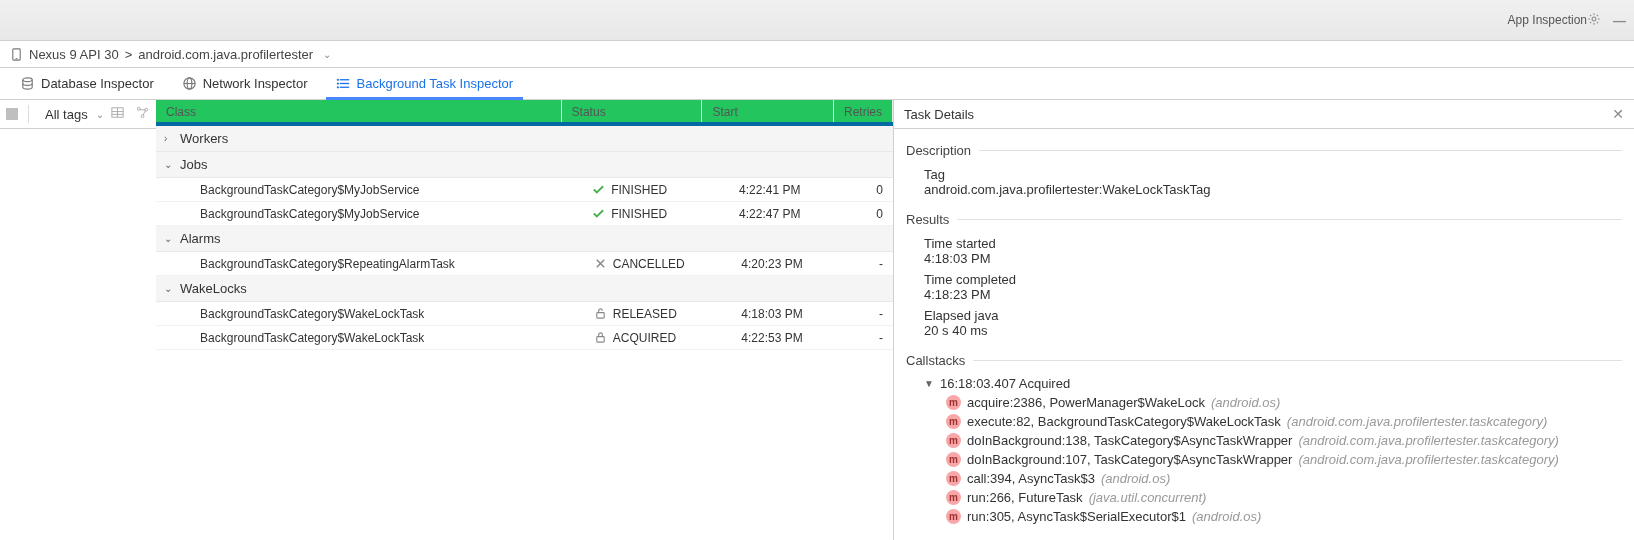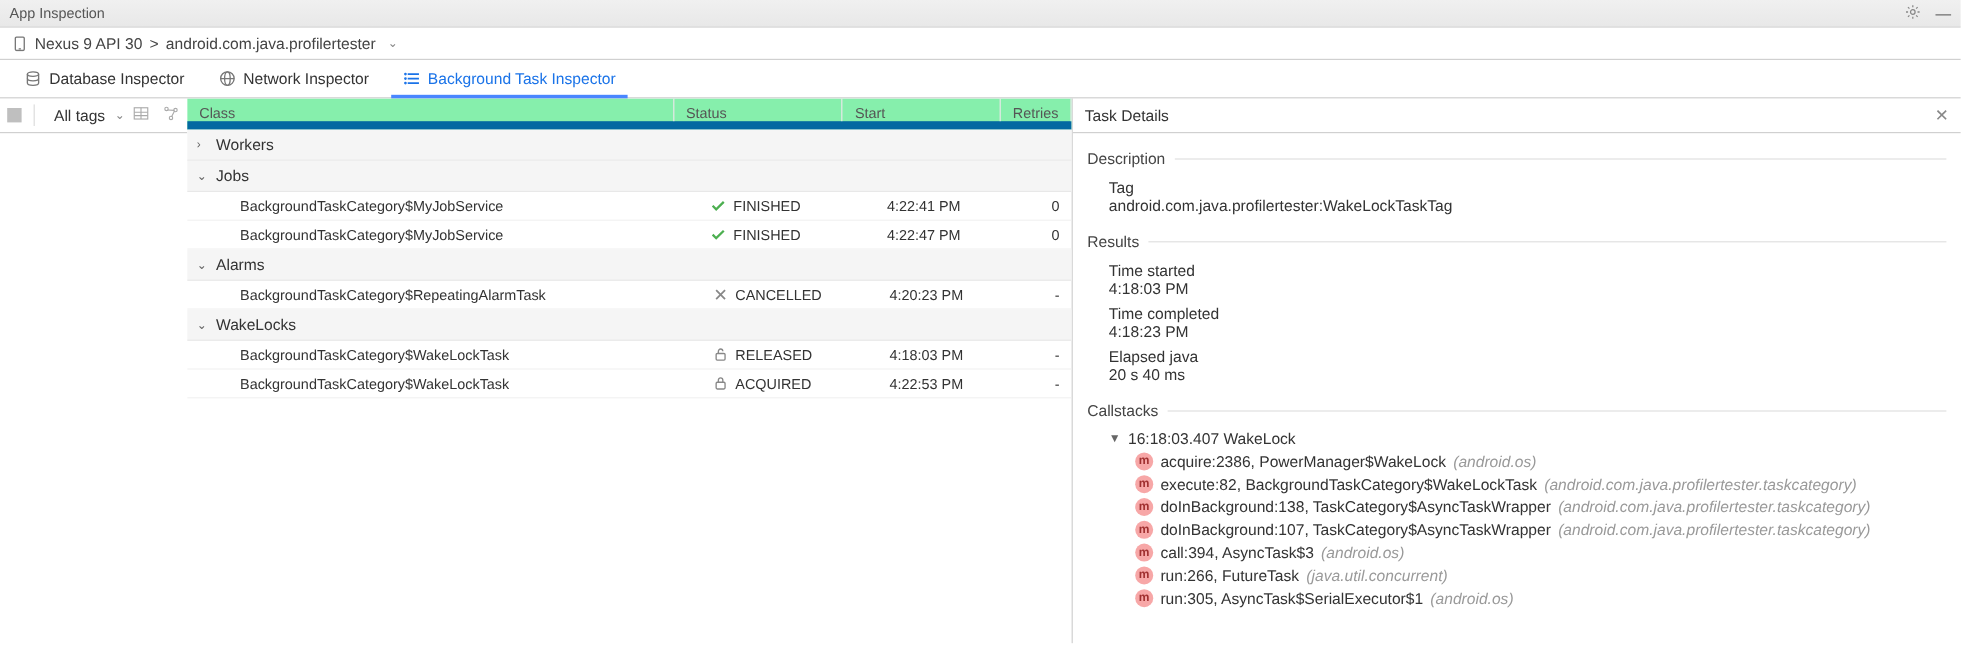--- a/index.html
+++ b/index.html
@@ -1,17 +1,17 @@
 <!DOCTYPE html>
 <html><head>
 <meta charset="utf-8">
 <style>
 * { box-sizing: border-box; margin: 0; padding: 0; }
 body { font-family: -apple-system, "Segoe UI", Arial, sans-serif; font-size: 13px; color: #333; background: #fff; width: 1634px; height: 540px; overflow: hidden; }
-.titlebar { height: 23px; background: linear-gradient(#f0f0f0,#e8e8e8); border-bottom: 1px solid #d0d0d0; display: flex; align-items: center; padding: 0 8px; }
+.titlebar { height: 41px; background: linear-gradient(#f0f0f0,#e8e8e8); border-bottom: 1px solid #d0d0d0; display: flex; align-items: center; padding: 0 8px; text-align: right; }
 .titlebar-title { flex: 1; font-size: 12px; color: #555; }
 .titlebar-icons { display: flex; gap: 12px; align-items: center; color: #888; }
 .gear-icon svg, .min-icon { width: 14px; height: 14px; }
 .breadcrumb { height: 27px; border-bottom: 1px solid #d0d0d0; display: flex; align-items: center; padding: 0 10px; gap: 6px; font-size: 13px; color: #444; }
 .device-icon { width: 13px; height: 13px; display: inline-flex; }
 .chevron-down { font-size: 10px; color: #888; margin-left: 4px; }
 .tabstrip { height: 32px; border-bottom: 1px solid #d0d0d0; display: flex; align-items: center; padding: 0 6px; }
 .tabstrip .tab { display: flex; align-items: center; gap: 6px; padding: 0 14px; height: 100%; font-size: 13px; color: #333; cursor: pointer; position: relative; }
 .tabstrip .tab.active { color: #1a73e8; }
 .tabstrip .tab.active::after { content: ""; position: absolute; left: 4px; right: 4px; bottom: -1px; height: 3px; background: #4a86ff; }
@@ -23,21 +23,21 @@
 .toolbar { height: 29px; border-bottom: 1px solid #d0d0d0; display: flex; align-items: center; padding: 0 6px; }
 .tb-left { display: flex; align-items: center; gap: 10px; }
 .stop-icon { width: 12px; height: 12px; background: #bfbfbf; }
 .sep { width: 1px; height: 18px; background: #ddd; }
 .tags-dd { display: flex; align-items: center; gap: 4px; padding: 2px 6px; cursor: pointer; }
 .tb-right { margin-left: auto; display: flex; gap: 10px; color: #aaa; }
 .tb-right svg { width: 15px; height: 15px; }
 .table-wrap { flex: 1; overflow: auto; position: relative; }
 .table-wrap::-webkit-scrollbar { width: 14px; }
 .table-wrap::-webkit-scrollbar-thumb { background: #c8c8c8; border-radius: 7px; border: 3px solid #fff; }
-.thead { display: flex; height: 26px; border-bottom: 7px solid #0369a1; background: #86efac; }
+.thead { display: flex; height: 26px; border-bottom: 4px solid #0369a1; background: #22c55e; }
 .th { padding: 5px 10px; border-right: 1px solid #e8e8e8; font-size: 12px; color: #555; }
 .col-class { width: 435px; }
 .col-status { width: 150px; }
 .col-start { width: 140px; }
 .col-retries { flex: 1; }
 .group-row { height: 26px; display: flex; align-items: center; padding: 0 8px; background: #f5f5f5; border-bottom: 1px solid #e8e8e8; gap: 6px; cursor: pointer; }
 .row { height: 24px; display: flex; align-items: center; border-bottom: 1px solid #f2f2f2; }
 .cell { padding: 0 10px; font-size: 12px; }
 .cell.col-class { padding-left: 44px; }
 .status-cell { display: flex; align-items: center; gap: 6px; }
@@ -280,21 +280,21 @@
           <span class="k">Elapsed java</span>
           <span class="v">20 s 40 ms</span>
         </div>
 
       <div class="section-title" style="margin-top:12px;">
           <span>Callstacks</span>
         </div>
       <div class="cs-root">
         <div class="cs-header">
           <span class="disclosure">▼</span>
-          <span>16:18:03.407 WakeLock</span>
+          <span>16:18:03.407 Acquired</span>
         </div>
         <div id="csframes">
             <div class="cs-item">
               <span class="m-badge">m</span>
               <span>acquire:2386, PowerManager$WakeLock</span> 
               <span class="cs-pkg">(android.os)</span>
             </div>
             <div class="cs-item">
               <span class="m-badge">m</span>
               <span>execute:82, BackgroundTaskCategory$WakeLockTask</span> 

